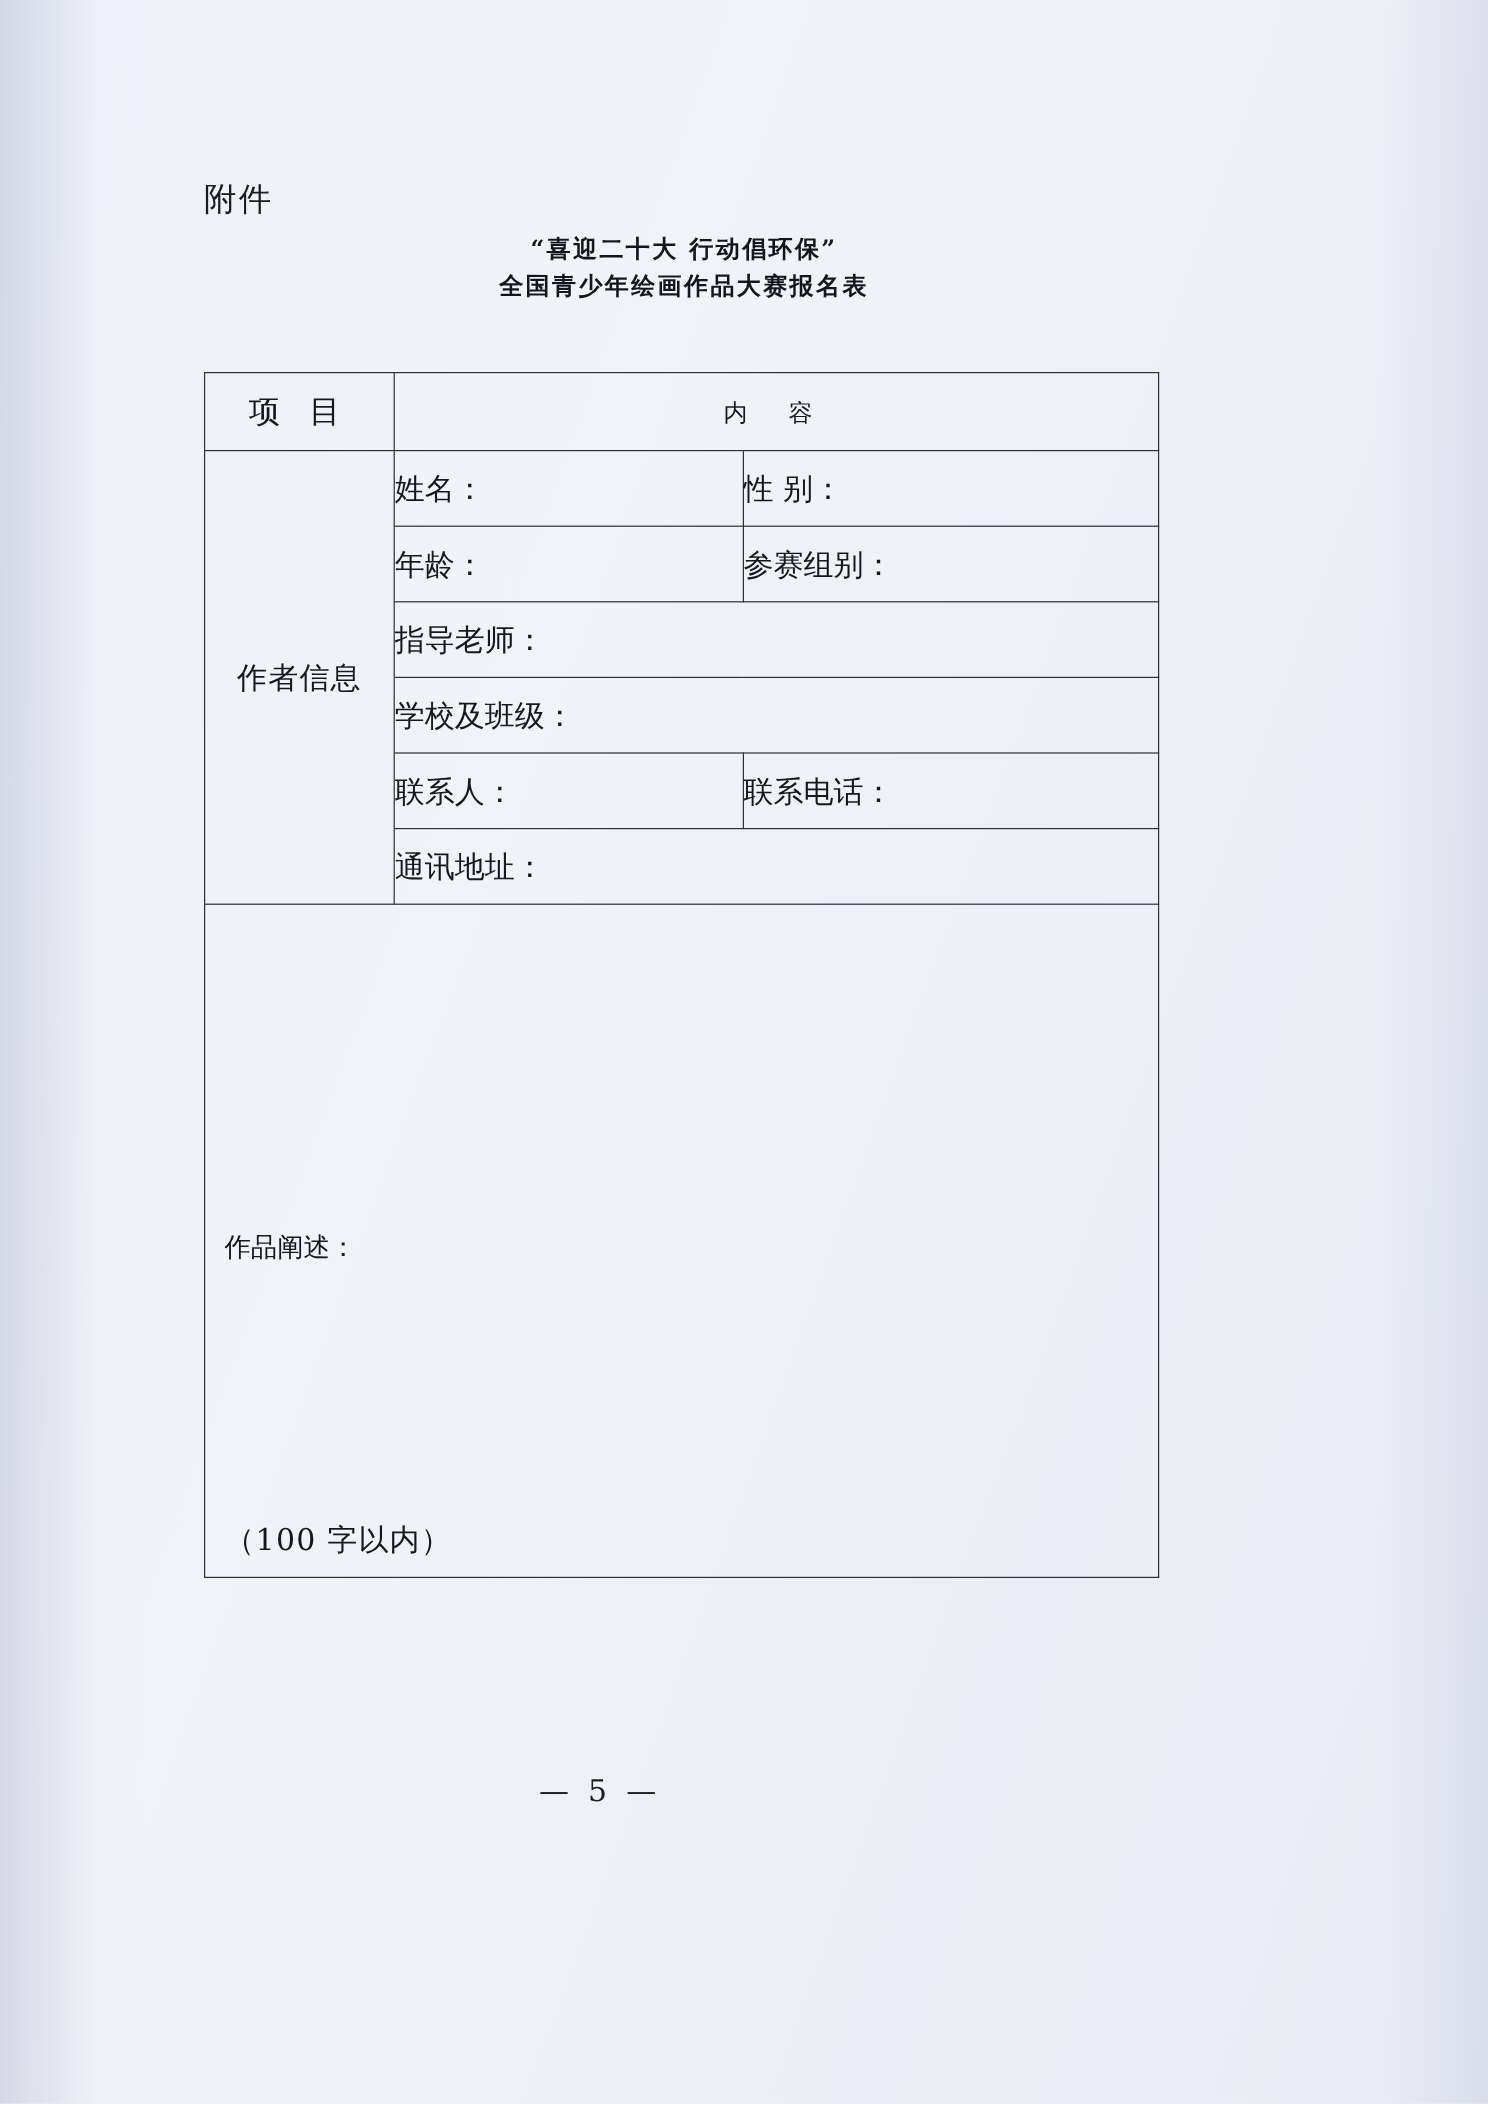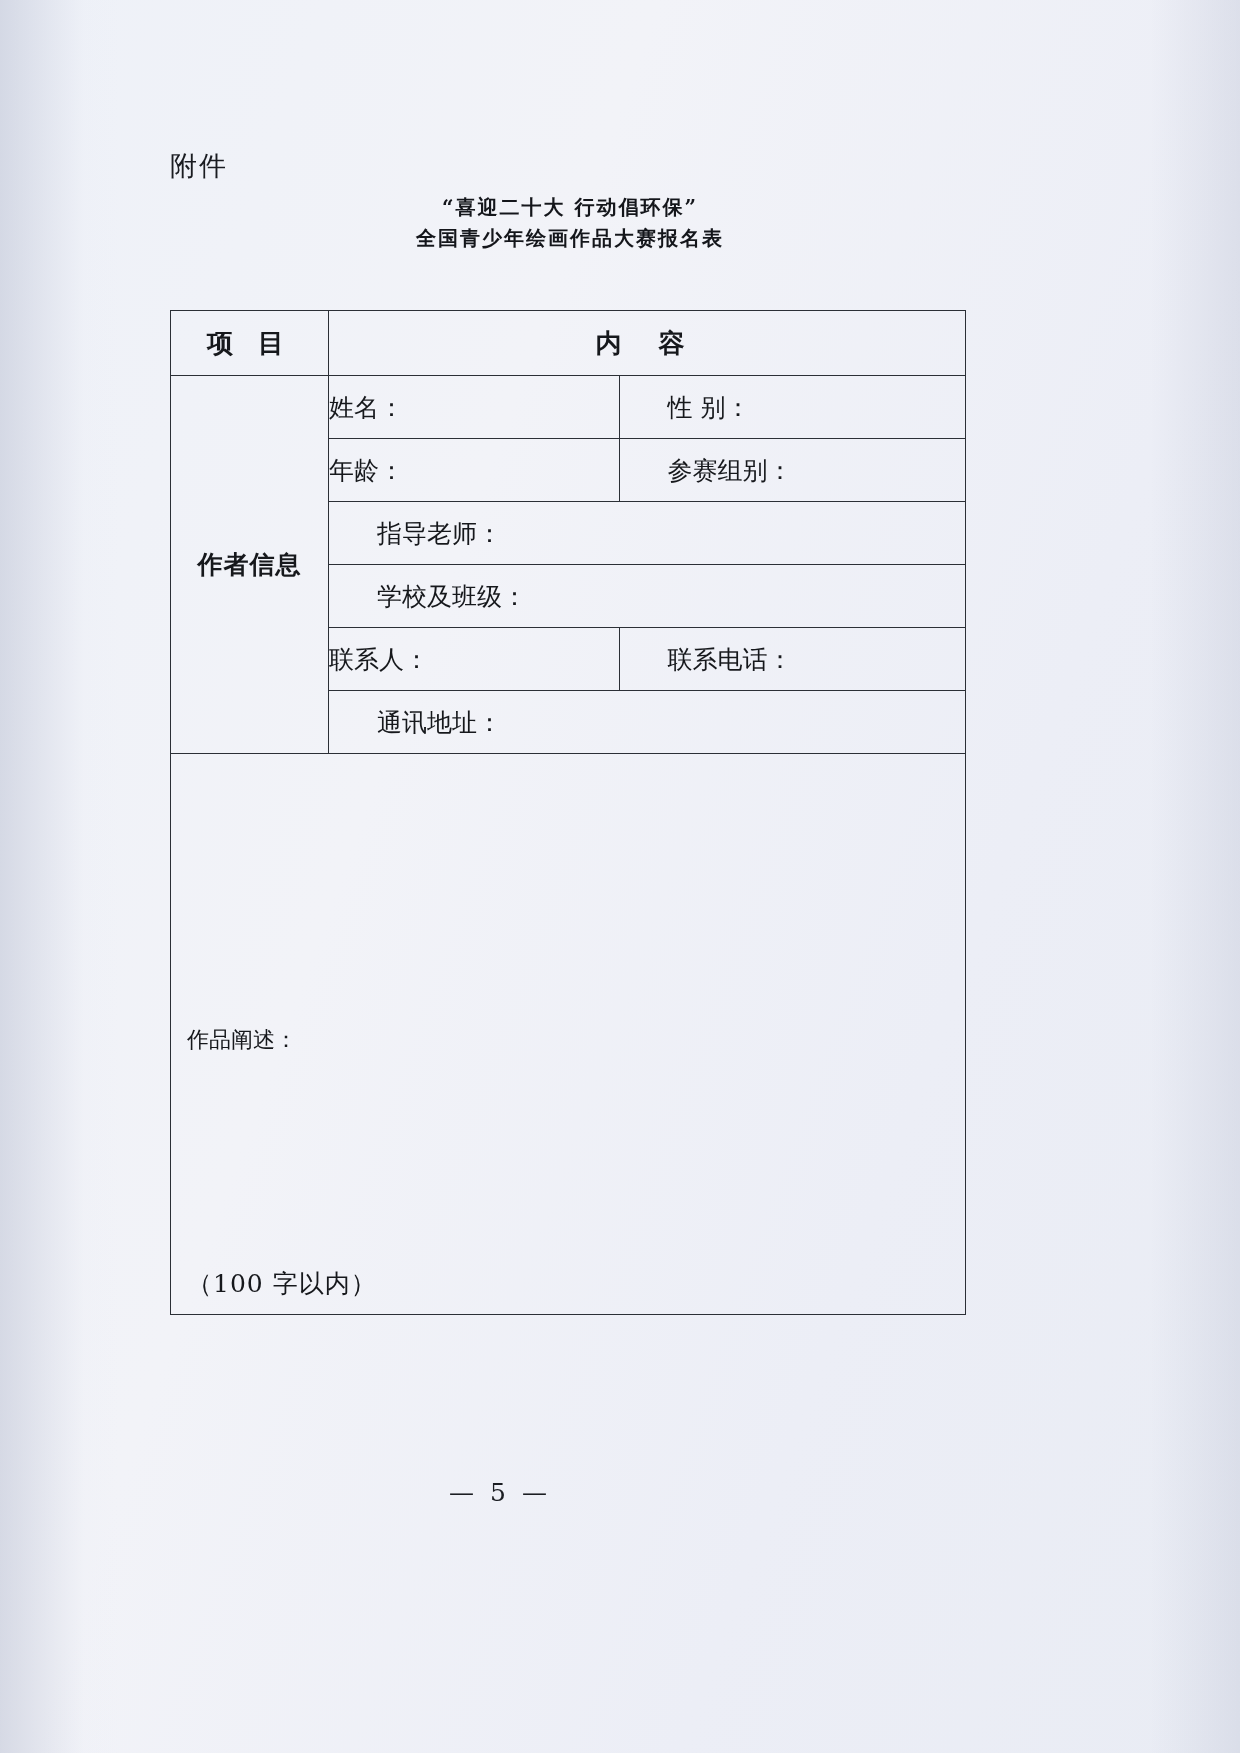--- a/index.html
+++ b/index.html
@@ -83,29 +83,28 @@
     vertical-align: middle;
     font-size: 25px;
     color: #16181c;
     font-family: "DejaVu Serif", "Liberation Serif", serif;
   }
   .cell-pad {
     padding: 0 16px;
   }
   .center {
     text-align: center;
-    font-weight: bold;
   }
   .h-item {
     letter-spacing: 8px;
     font-size: 26px;
   }
   .h-content {
     letter-spacing: 14px;
-    font-size: 26px;
+    font-size: 20px;
   }
   .row-h { height: 64px; }
   .row-sub { height: 62px; margin-left: 25px; }
   .label-vert {
     text-align: center;
     letter-spacing: 1px;
     font-size: 25px;
   }
   .statement-cell {
     height: 560px;
@@ -139,21 +138,21 @@
     border-collapse: collapse;
     table-layout: fixed;
   }
   .nested td {
     border: 1.6px solid #2b2f36;
     font-size: 25px;
   }
   .nested tr:first-child td { border-top: none; }
   .nested tr:last-child td { border-bottom: none; }
   .nested td:first-child { border-left: none; }
-  .nested td:last-child { border-right: none; padding-left: 48px; }
+  .nested td:last-child { border-right: none; }
 </style>
 </head>
 <body>
 
 <div class="page"></div>
 <div class="scan-shade"></div>
 <div class="scan-shade-r"></div>
 
 <div class="content">
 

